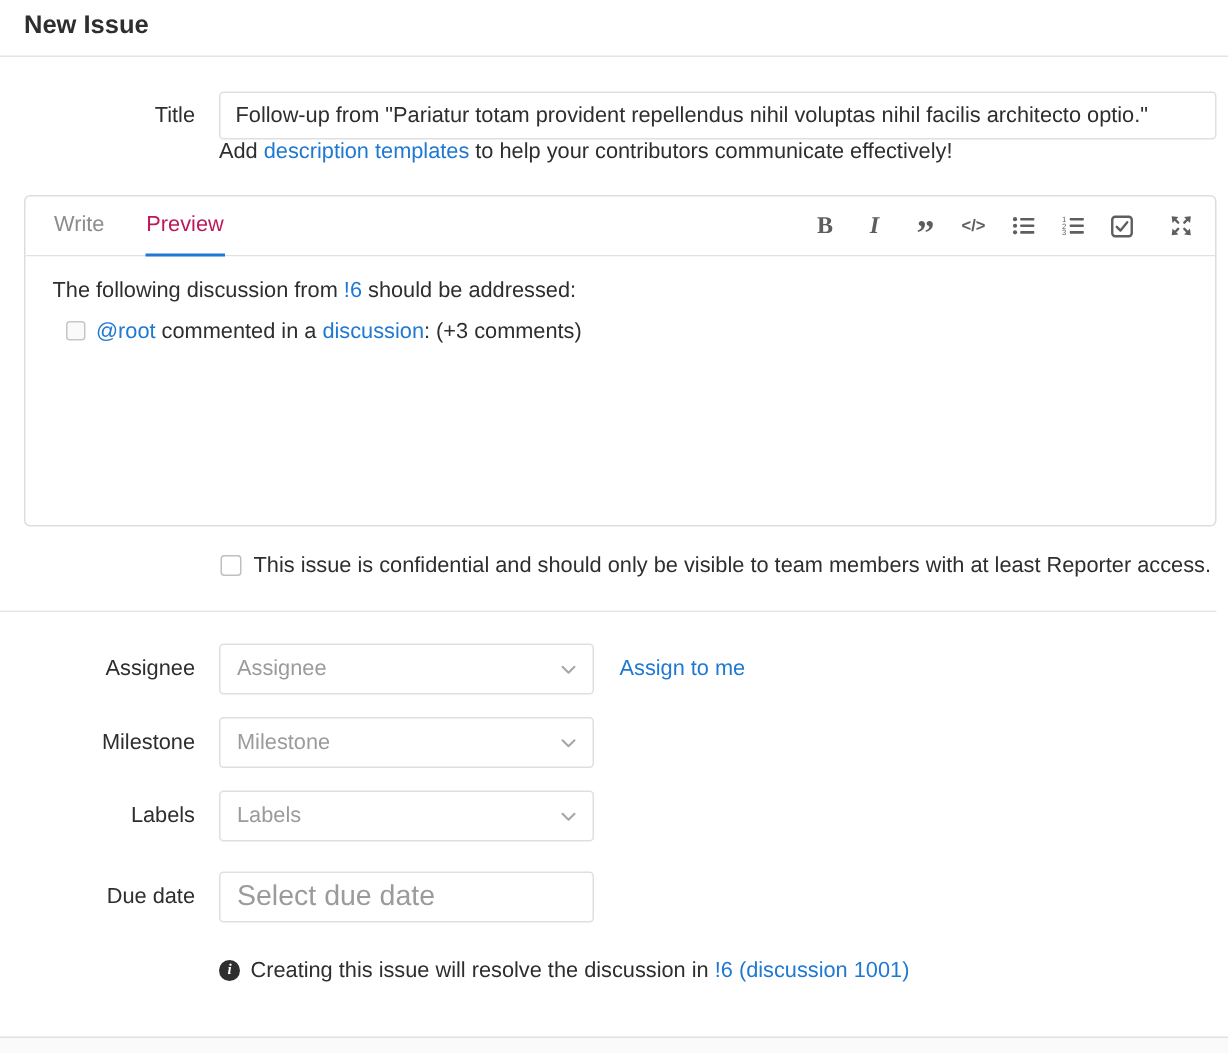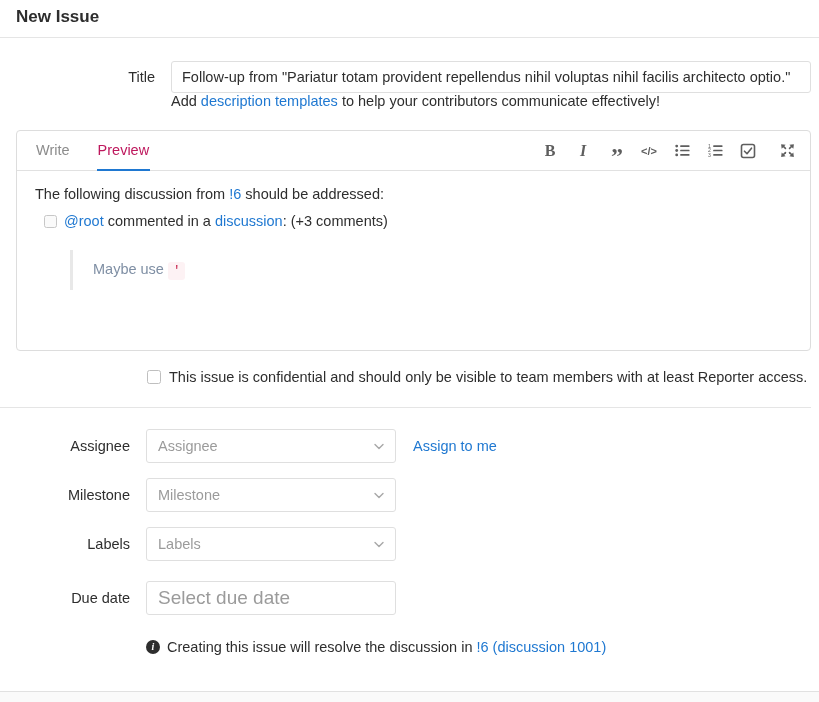--- a/index.html
+++ b/index.html
@@ -22,21 +22,21 @@
   .form-row { display: flex; align-items: flex-start; }
   .form-label {
     width: 130px; flex: 0 0 130px;
     text-align: right;
     padding-top: 8px;
     color: #2e2e2e;
   }
   .form-control { flex: 1; margin-left: 16px; min-width: 0; }
 
   
-  .row-title { margin-top: 23px; padding-left: 25px; }
+  .row-title { margin-top: 23px; }
   .title-input {
     width: 100%; height: 32px;
     border: 1px solid #dfdfdf; border-radius: 3px;
     padding: 5px 10px;
     font-size: 14.5px;
     font-family: "Liberation Sans", "DejaVu Sans", sans-serif;
     color: #2e2e2e;
     outline: none;
   }
   .hint-line { margin-top: 0; color: #2e2e2e; }
@@ -246,23 +246,20 @@
             </button>
           </div>
         </div>
         <div class="md-preview">
           <p>
             <span>The following discussion from </span><a>!6</a><span> should be addressed:</span>
           </p>
           <ul class="task-list">
             <li class="task-item">
               <span class="checkbox-box"></span><a>@root</a><span> commented in a </span><a>discussion</a><span>: (+3 comments)</span>
-              <div class="md-blockquote">
-                <span>Maybe use </span><code class="inline-code">'</code>
-              </div>
             </li>
           </ul>
         </div>
       </div>
     </div>
   </div>
 
   <div class="form-row row-confidential">
     <div class="form-label"></div>
     <div class="form-control">

